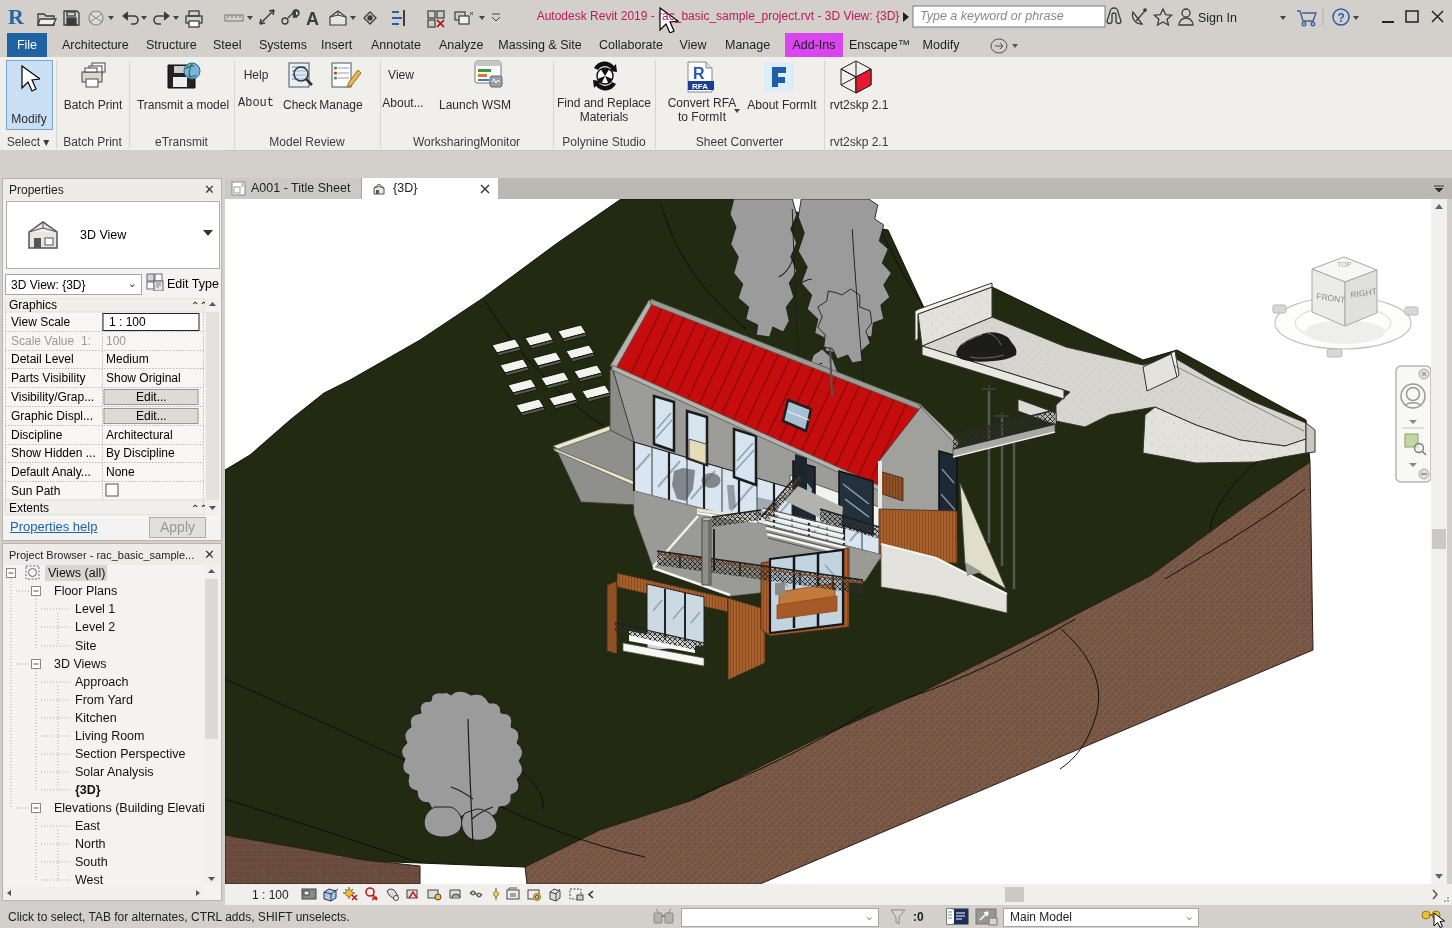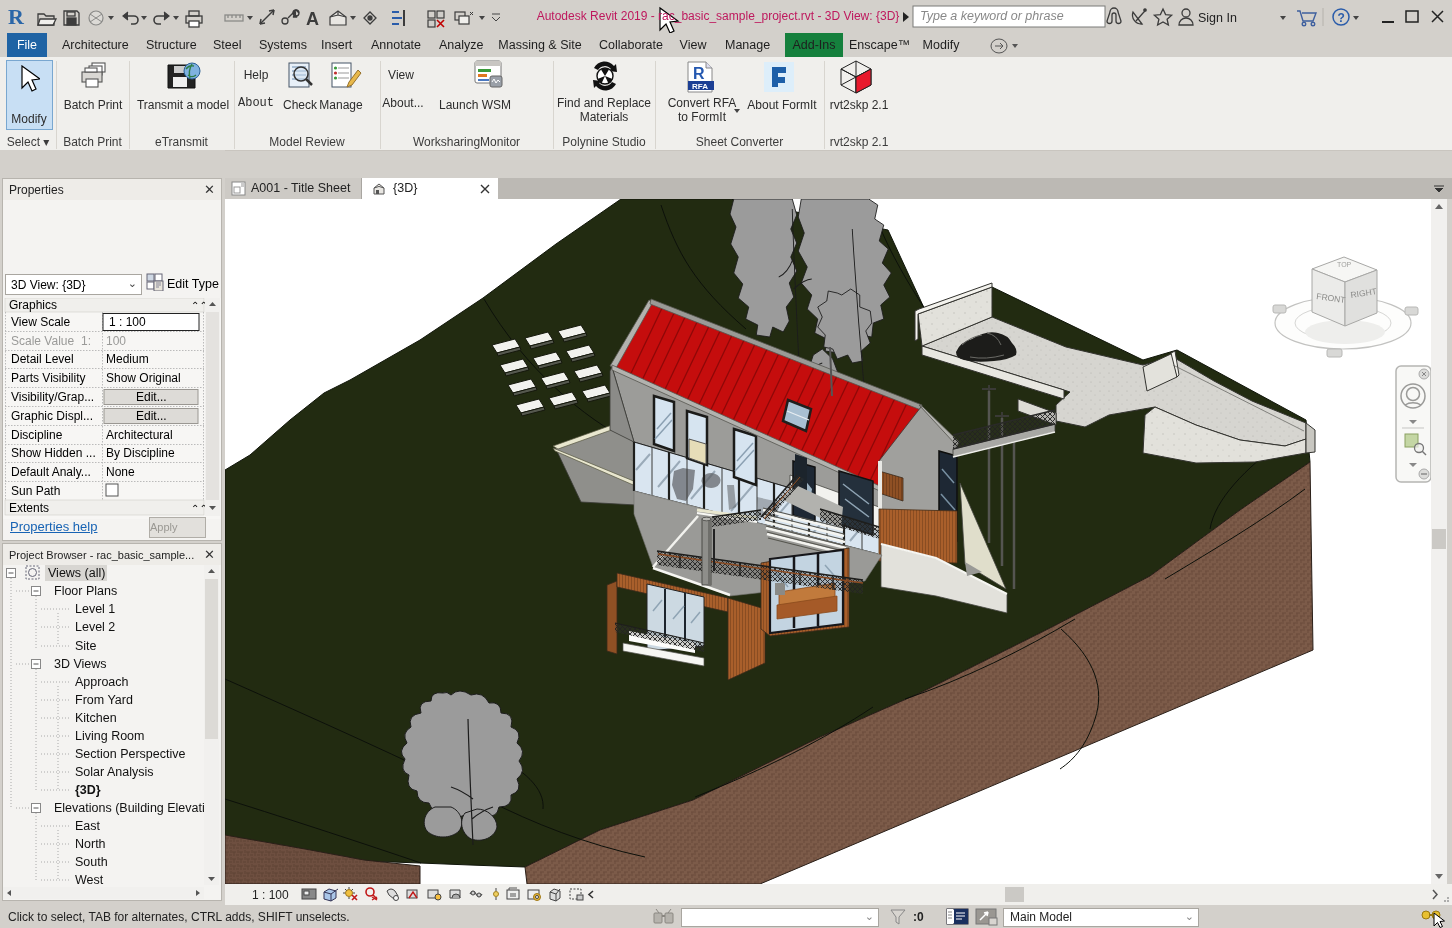--- a/index.html
+++ b/index.html
@@ -5,21 +5,21 @@
 html,body{margin:0;padding:0;width:1452px;height:928px;overflow:hidden;}
 body{font-family:"Liberation Sans",sans-serif;background:#d3d0cb;position:relative;}
 .abs{position:absolute;}
 
 #titlebar{left:0;top:0;width:1452px;height:33px;background:#d3d0cb;}
 #title{left:0;top:9px;width:1436px;text-align:center;font-size:12px;color:#be185d;}
 
 #menubar{left:0;top:33px;width:1452px;height:24px;background:#d3d0cb;font-size:12.5px;color:#1e1e1e;}
 .mtab{position:absolute;top:0;height:24px;line-height:24px;text-align:center;}
 #filetab{left:7px;top:0px;width:40px;height:24px;background:#1f63a4;color:#fff;text-align:center;line-height:24px;}
-#addins{background:#15803d;}
+#addins{background:#d946ef;}
 
 #ribbon{left:0;top:57px;width:1452px;height:93px;background:#f0efec;border-bottom:1px solid #c9c5bf;}
 .rsep{position:absolute;top:4px;width:1px;height:88px;background:#d8d5cf;}
 .rlabel{position:absolute;top:78px;height:14px;font-size:12px;color:#3c3c3c;text-align:center;}
 .rbtn{position:absolute;font-size:12px;color:#2c2c2c;text-align:center;}
 
 #leftzone{left:0;top:150px;width:225px;height:755px;background:#d3d0cb;}
 .panel{position:absolute;background:#f4f3f1;border:1px solid #b7b4ae;}
 .phead{position:absolute;left:0;top:0;width:100%;height:21px;background:#eeece8;font-size:12px;color:#222;}
 
@@ -308,20 +308,34 @@
     </svg>
 <div class="rbtn" style="left:824px;top:41px;width:70px;">rvt2skp 2.1</div>
 </div>
 <div class="abs" id="leftzone">
 
 <div class="panel" style="left:2px;top:28px;width:218px;height:361px;">
  <div class="phead">
         <span style="position:absolute;left:6px;top:4px;">Properties</span>
         <span style="position:absolute;right:6px;top:3px;font-size:13px;color:#333;">✕</span>
       </div>
+ <div class="abs" style="left:3px;top:22px;width:212px;height:66px;background:#fff;border:1px solid #b0ada7;">
+   <div class="abs" style="left:4px;top:3px;width:58px;height:58px;background:#fff;"></div>
+   <svg class="abs" style="left:16px;top:12px;" width="40" height="40" xmlns="http://www.w3.org/2000/svg">
+          <path d="M6 18 L20 8 L34 18 L34 34 L6 34 Z" fill="#e8e6e2" stroke="#555" stroke-width="1.5"></path>
+          <path d="M6 18 L20 14 L34 18" fill="#f4f3f0" stroke="#555" stroke-width="1.2"></path>
+          <path d="M20 8 L20 14" stroke="#555"></path>
+          <rect x="11" y="24" width="7" height="10" fill="#555"></rect>
+          <rect x="22" y="24" width="8" height="7" fill="#fff" stroke="#555"></rect>
+        </svg>
+   <span class="abs" style="left:73px;top:26px;font-size:12.5px;">3D View</span>
+   <svg class="abs" style="right:6px;top:28px;" width="10" height="7" xmlns="http://www.w3.org/2000/svg">
+          <path d="M0 0 l5 6 5 -6" fill="#333"></path>
+        </svg>
+ </div>
  <div class="abs" style="left:2px;top:95px;width:135px;height:19px;background:#fff;border:1px solid #a9a6a0;">
    <span class="abs" style="left:5px;top:3px;font-size:12px;">3D View: {3D}</span>
    <span class="abs" style="right:4px;top:2px;color:#444;font-size:11px;">⌄</span>
  </div>
  <svg class="abs" style="left:143px;top:94px;" width="18" height="18" xmlns="http://www.w3.org/2000/svg">
         <rect x="1" y="1" width="7" height="7" fill="#cfd8e4" stroke="#667"></rect>
         <rect x="9" y="1" width="7" height="7" fill="#fff" stroke="#667"></rect>
         <rect x="1" y="9" width="7" height="7" fill="#fff" stroke="#667"></rect>
         <rect x="8" y="8" width="9" height="10" fill="#e8e4da" stroke="#667"></rect>
         <path d="M10 10 h5 M10 12 h5 M10 14 h3" stroke="#889"></path>
@@ -364,21 +378,21 @@
         <rect x="103" y="186" width="12" height="12" fill="#fff" stroke="#555"></rect>
   <rect x="2" y="202" width="199" height="15" fill="#f0efec" stroke="#c8c5c0" stroke-width="0.5"></rect>
   <text x="6" y="214">Extents</text>
         <text x="188" y="214" font-size="10">⌃⌃</text>
   <rect x="202" y="0" width="15" height="218" fill="#f1f0ee"></rect>
   <path d="M206 8 l3.5 -4 3.5 4 z" fill="#555"></path>
   <path d="M206 208 l3.5 4 3.5 -4 z" fill="#555"></path>
   <rect x="203" y="14" width="13" height="188" fill="#e4e2df"></rect>
  </svg>
  <span class="abs" style="left:7px;top:340px;font-size:13px;color:#1763b4;text-decoration:underline;">Properties help</span>
- <div class="abs" style="left:146px;top:338px;width:55px;height:19px;background:#e2e0dc;border:1px solid #b0ada7;text-align:left;font-size:11px;color:#9a9893;line-height:19px;">Apply</div>
+ <div class="abs" style="left:146px;top:338px;width:55px;height:19px;background:#e2e0dc;border:1px solid #b0ada7;text-align:center;font-size:14px;color:#9a9893;line-height:19px;">Apply</div>
 </div>
 
 <div class="panel" style="left:2px;top:393px;width:218px;height:356px;">
  <div class="phead">
         <span style="position:absolute;left:6px;top:5px;width:195px;overflow:hidden;white-space:nowrap;font-size:11px;">Project Browser - rac_basic_sample...</span>
         <span style="position:absolute;right:6px;top:3px;font-size:13px;color:#333;">✕</span>
       </div>
  <svg class="abs" style="left:0px;top:21px;" width="216" height="334" xmlns="http://www.w3.org/2000/svg" font-family="Liberation Sans,sans-serif" font-size="12.5" fill="#111">
   <g stroke="#aaa" stroke-dasharray="1,2" fill="none">
    <path d="M8 13 v230 M33 31 v54 M33 104 v121 M33 248 v67 M55 48 v33 M55 121 v104 M55 265 v50"></path>

